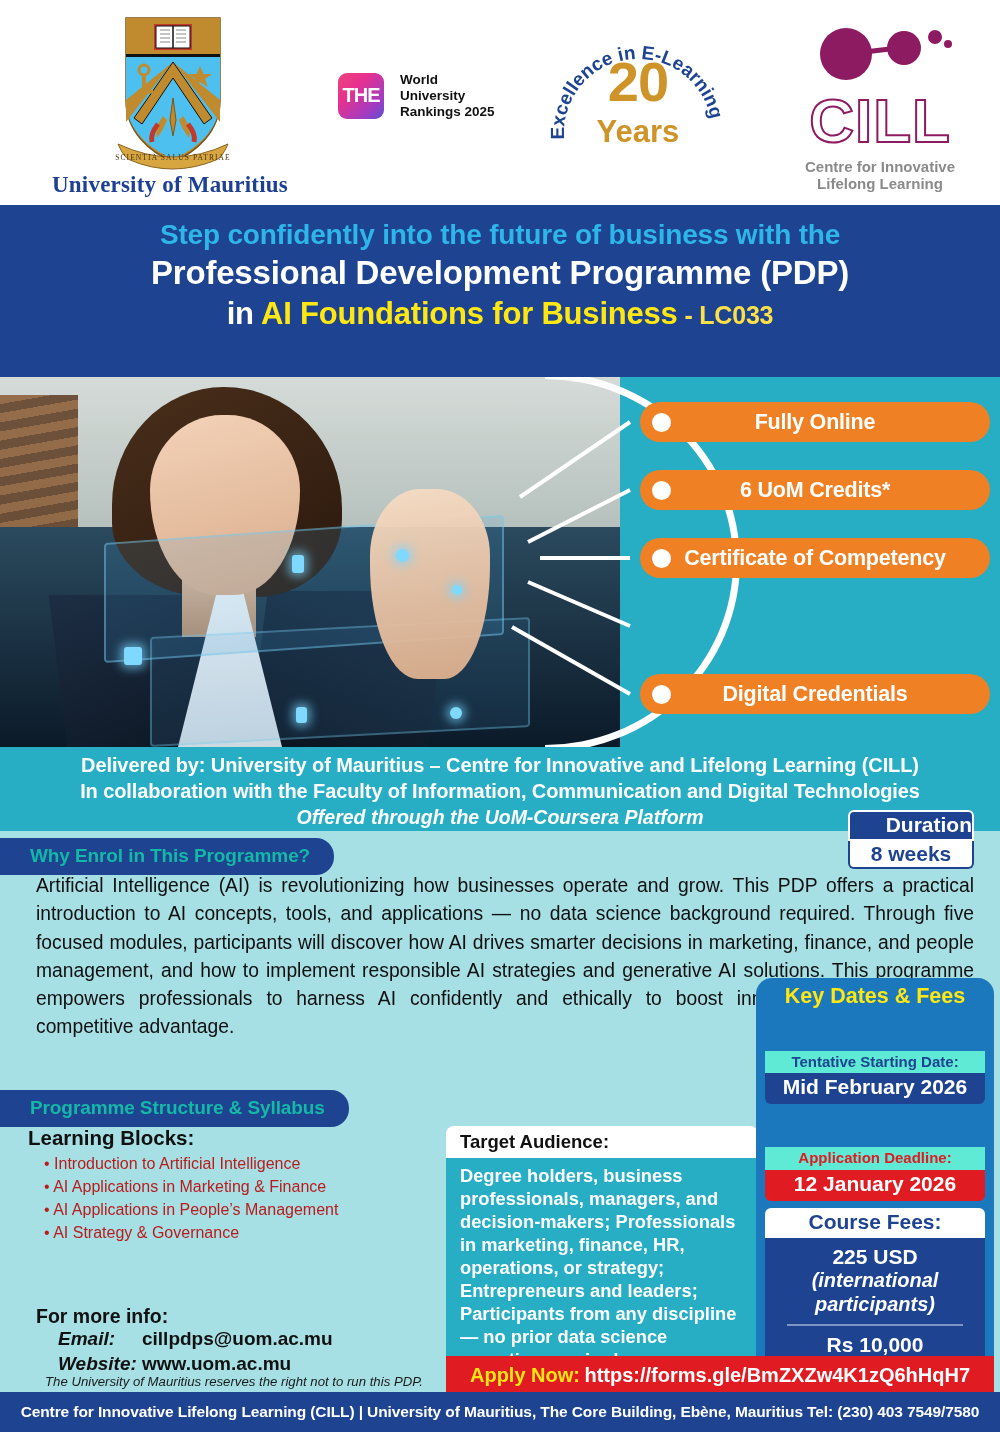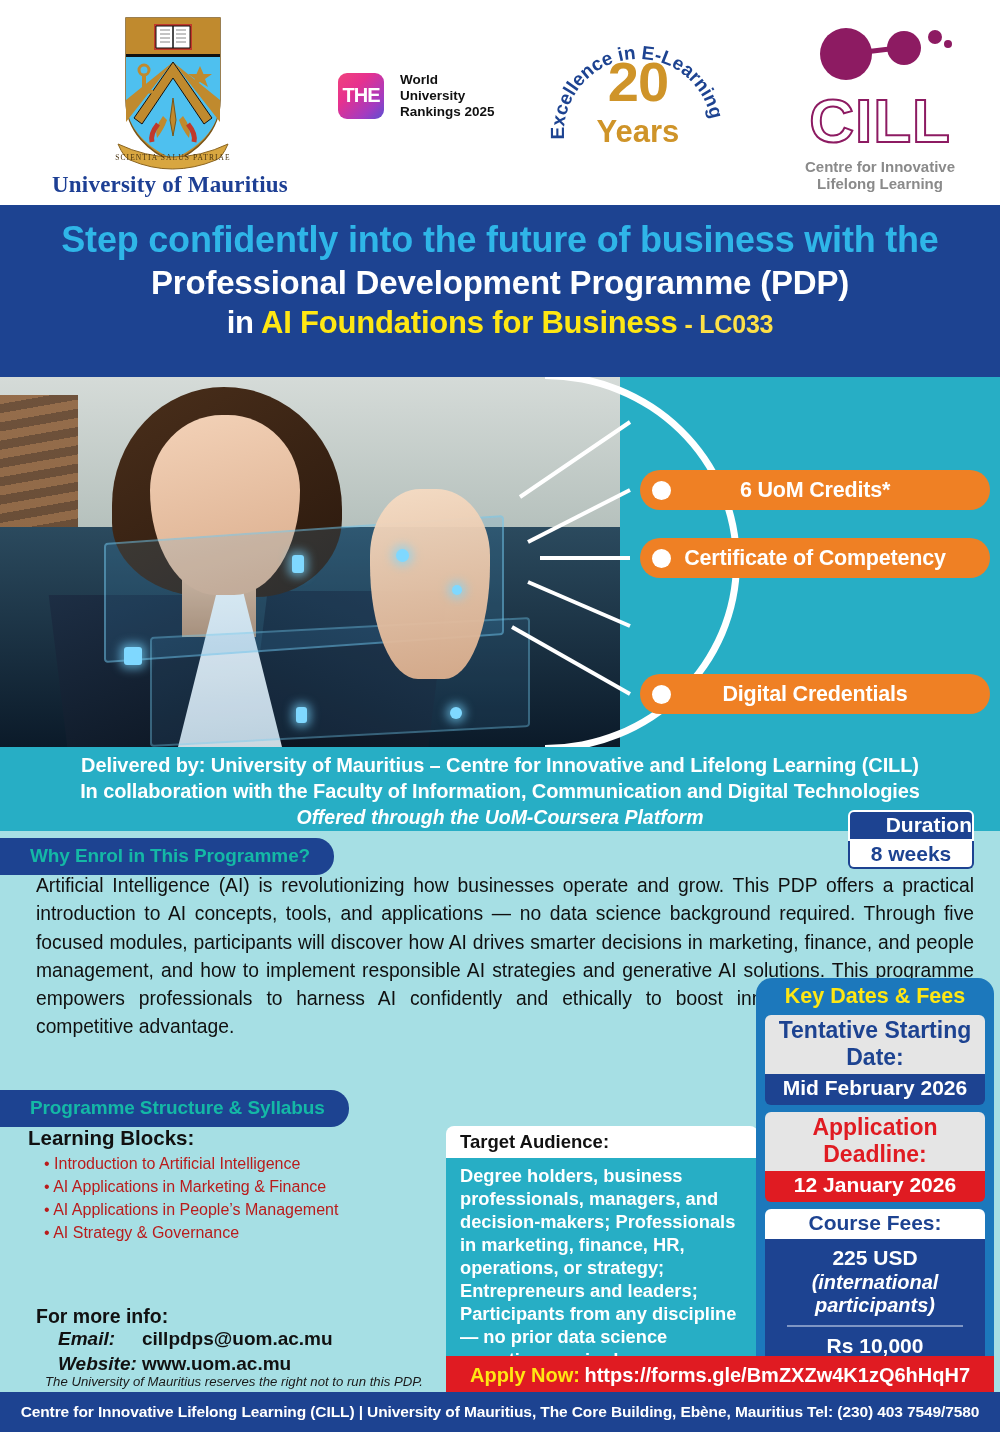--- a/index.html
+++ b/index.html
@@ -45,21 +45,21 @@
     -webkit-text-stroke:2px #8d1b62; color:transparent;
     font-family:"Liberation Sans", sans-serif;
   }
   .cill-sub { text-align:center; font-size:15px; font-weight:bold; color:#8a8a8a; line-height:1.15; margin-top:6px;}
 
   
   .title-banner {
     position:absolute; left:0; top:205px; width:1000px; height:172px;
     background:#1d4391; text-align:center; padding-top:13px;
   }
-  .t1 { color:#2fb6e8; font-size:36px; font-weight:bold; line-height:1.22; letter-spacing:-.2px;}
+  .t1 { color:#2fb6e8; font-size:28px; font-weight:bold; line-height:1.22; letter-spacing:-.2px;}
   .t2 { color:#ffffff; font-size:33px; font-weight:bold; line-height:1.26; letter-spacing:-.2px;}
   .t3 { color:#ffffff; font-size:31px; font-weight:bold; line-height:1.3; letter-spacing:-.2px;}
   .t3 .hl { color:#ffe713; }
   .t3 .code { font-size:25px; color:#fde047; }
 
   
   .hero {
     position:absolute; left:0; top:377px; width:1000px; height:370px;
     background:#27aec5; overflow:hidden;
   }
@@ -174,21 +174,21 @@
   }
 
   
   .kd-panel {
     position:absolute; left:756px; top:978px; width:238px; background:#1c78bc;
     border-radius:16px; padding:6px 9px 11px;
   }
   .kd-title { color:#ffe713; font-size:21.5px; font-weight:bold; text-align:center; line-height:1.2; margin-bottom:5px;}
   .kd-card { border-radius:6px; overflow:hidden; margin-bottom:7px; }
   .kd-card .hd {
-    background:#e5e5e5; font-weight:bold; font-size:23px; text-align:center; line-height:1.18; padding:2px 0 3px;
+    background:#5eead4; font-weight:bold; font-size:15px; text-align:center; line-height:1.18; padding:2px 0 3px;margin-top:36px;
   }
   .kd-card .bd { font-weight:bold; font-size:21px; color:#fff; text-align:center; line-height:1.18; padding:2px 0 4px;}
   .kd-blue .hd { color:#1d4391; } .kd-blue .bd { background:#1d4391; }
   .kd-red .hd { color:#e01b22; } .kd-red .bd { background:#e01b22; }
   .fees { border-radius:6px; overflow:hidden; }
   .fees .hd { background:#fff; color:#1d4391; font-weight:bold; font-size:21px; text-align:center; padding:2px 0 4px;}
   .fees .bd { background:#1d4391; color:#fff; text-align:center; padding:7px 6px 9px; }
   .fee-amt { font-size:21px; font-weight:bold; line-height:1.18;}
   .fee-it { font-size:20px; font-weight:bold; font-style:italic; line-height:1.18;}
   .fee-div { height:2px; background:#7f96c4; margin:7px 16px 7px;}
@@ -314,20 +314,24 @@
 
     <svg class="lines">
       <line x1="520" y1="120" x2="630" y2="45" stroke="#fff" stroke-width="4"></line>
       <line x1="528" y1="165" x2="630" y2="113" stroke="#fff" stroke-width="4"></line>
       <line x1="540" y1="181" x2="630" y2="181" stroke="#fff" stroke-width="4"></line>
       <line x1="528" y1="205" x2="630" y2="249" stroke="#fff" stroke-width="4"></line>
       <line x1="512" y1="250" x2="630" y2="317" stroke="#fff" stroke-width="4"></line>
     </svg>
 
     <div class="pills">
+      <div class="pill" style="top:25px">
+          <span class="dot"></span>
+          <span>Fully Online</span>
+        </div>
       <div class="pill" style="top:93px">
           <span class="dot"></span>
           <span>6 UoM Credits*</span>
         </div>
       <div class="pill" style="top:161px">
           <span class="dot"></span>
           <span>Certificate of Competency</span>
         </div>
       <div class="pill" style="top:297px">
           <span class="dot"></span>

